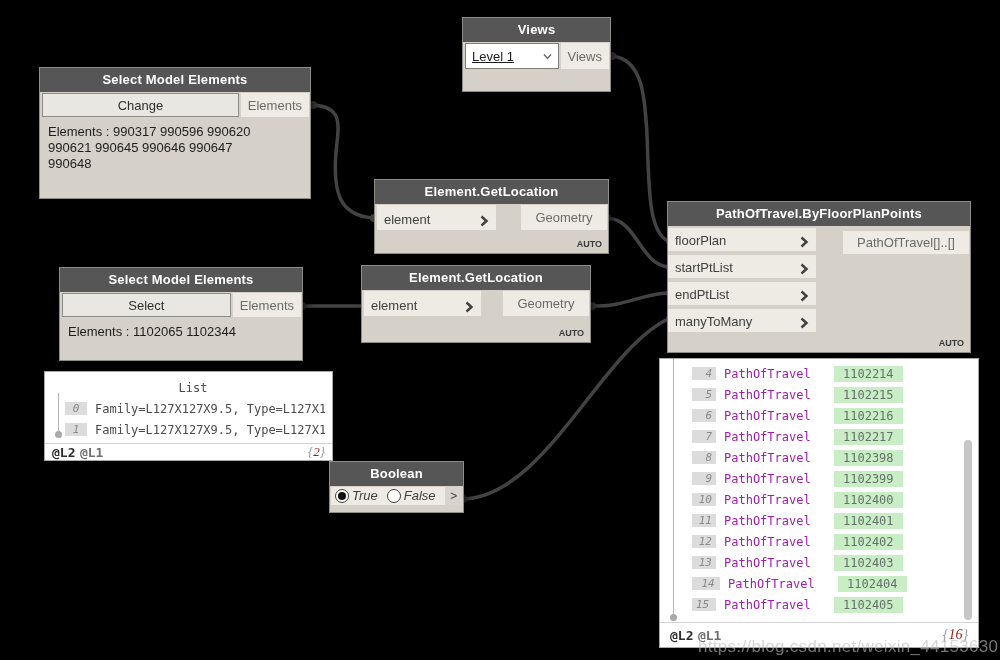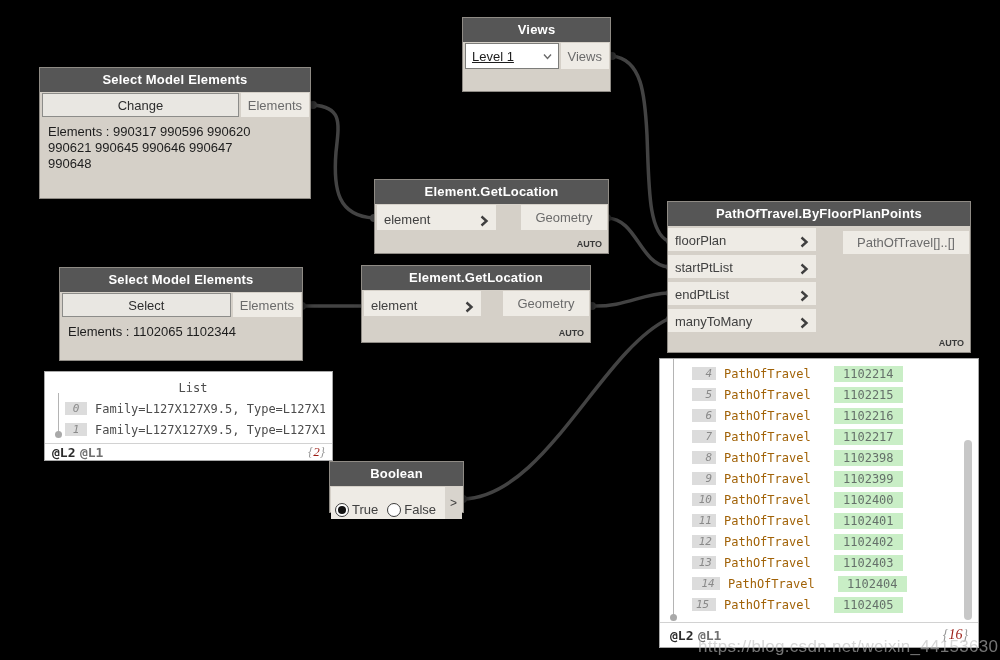--- a/index.html
+++ b/index.html
@@ -33,21 +33,21 @@
          border-radius:50%;background:#111;}
 
   
   .preview{position:absolute;background:#fff;z-index:2;box-shadow:0 0 0 1px #a9a9a9;
            font-family:"DejaVu Sans Mono", monospace;}
   .treeline{position:absolute;width:1px;background:#b4b4b4;}
   .treedot{position:absolute;width:7px;height:7px;border-radius:50%;background:#a9a9a9;}
   .wrow{display:flex;align-items:center;height:21px;}
   .widx{font-style:italic;background:#dcdcdc;color:#8a8a8a;font-size:11px;
         min-width:14px;text-align:center;padding:0 4px;margin-right:8px;}
-  .wlabel{color:#a16207;font-size:12px;}
+  .wlabel{color:#a21caf;font-size:12px;}
   .wval{background:#c9eec6;color:#65706a;font-size:12px;padding:1px 9px;}
   .pbottom{position:absolute;left:0;right:0;bottom:0;border-top:1px solid #d2d2d2;
            display:flex;align-items:center;justify-content:space-between;
            font-family:"Liberation Sans", sans-serif;background:#fff;}
   .lv{font-size:13px;font-weight:bold;color:#2b2b2b;font-family:"DejaVu Sans Mono", monospace;}
   .cnt{font-style:italic;font-family:"Liberation Serif", serif;font-size:13px;}
   .cnt .br{color:#9a9a9a;}
   .cnt .nm{color:#9b1c14;}
 
   .scrollthumb{position:absolute;width:8px;border-radius:4px;background:#c7c7c7;}
@@ -207,21 +207,21 @@
       </div>
       <div class="pout" style="position:absolute;right:1px;top:3px;width:112px;height:17px;">
         <span>PathOfTravel[]..[]</span>
       </div>
     </div>
     <div class="lacing">AUTO</div>
   </div>
 
   <div class="node" style="left:330px;top:462px;width:133px;height:50px;">
     <div class="nhead">Boolean</div>
-    <div class="prow" style="height:32px;">
+    <div class="prow" style="height:18px;font-style:italic;">
       <div class="pin" style="flex:1;margin-left:1px;padding:2px 4px;justify-content:flex-start;">
         <label style="display:flex;align-items:center;margin-right:9px;">
           <span class="radio sel"></span>
           <span>True</span>
         </label>
         <label style="display:flex;align-items:center;">
           <span class="radio"></span>
           <span>False</span>
         </label>
       </div>

